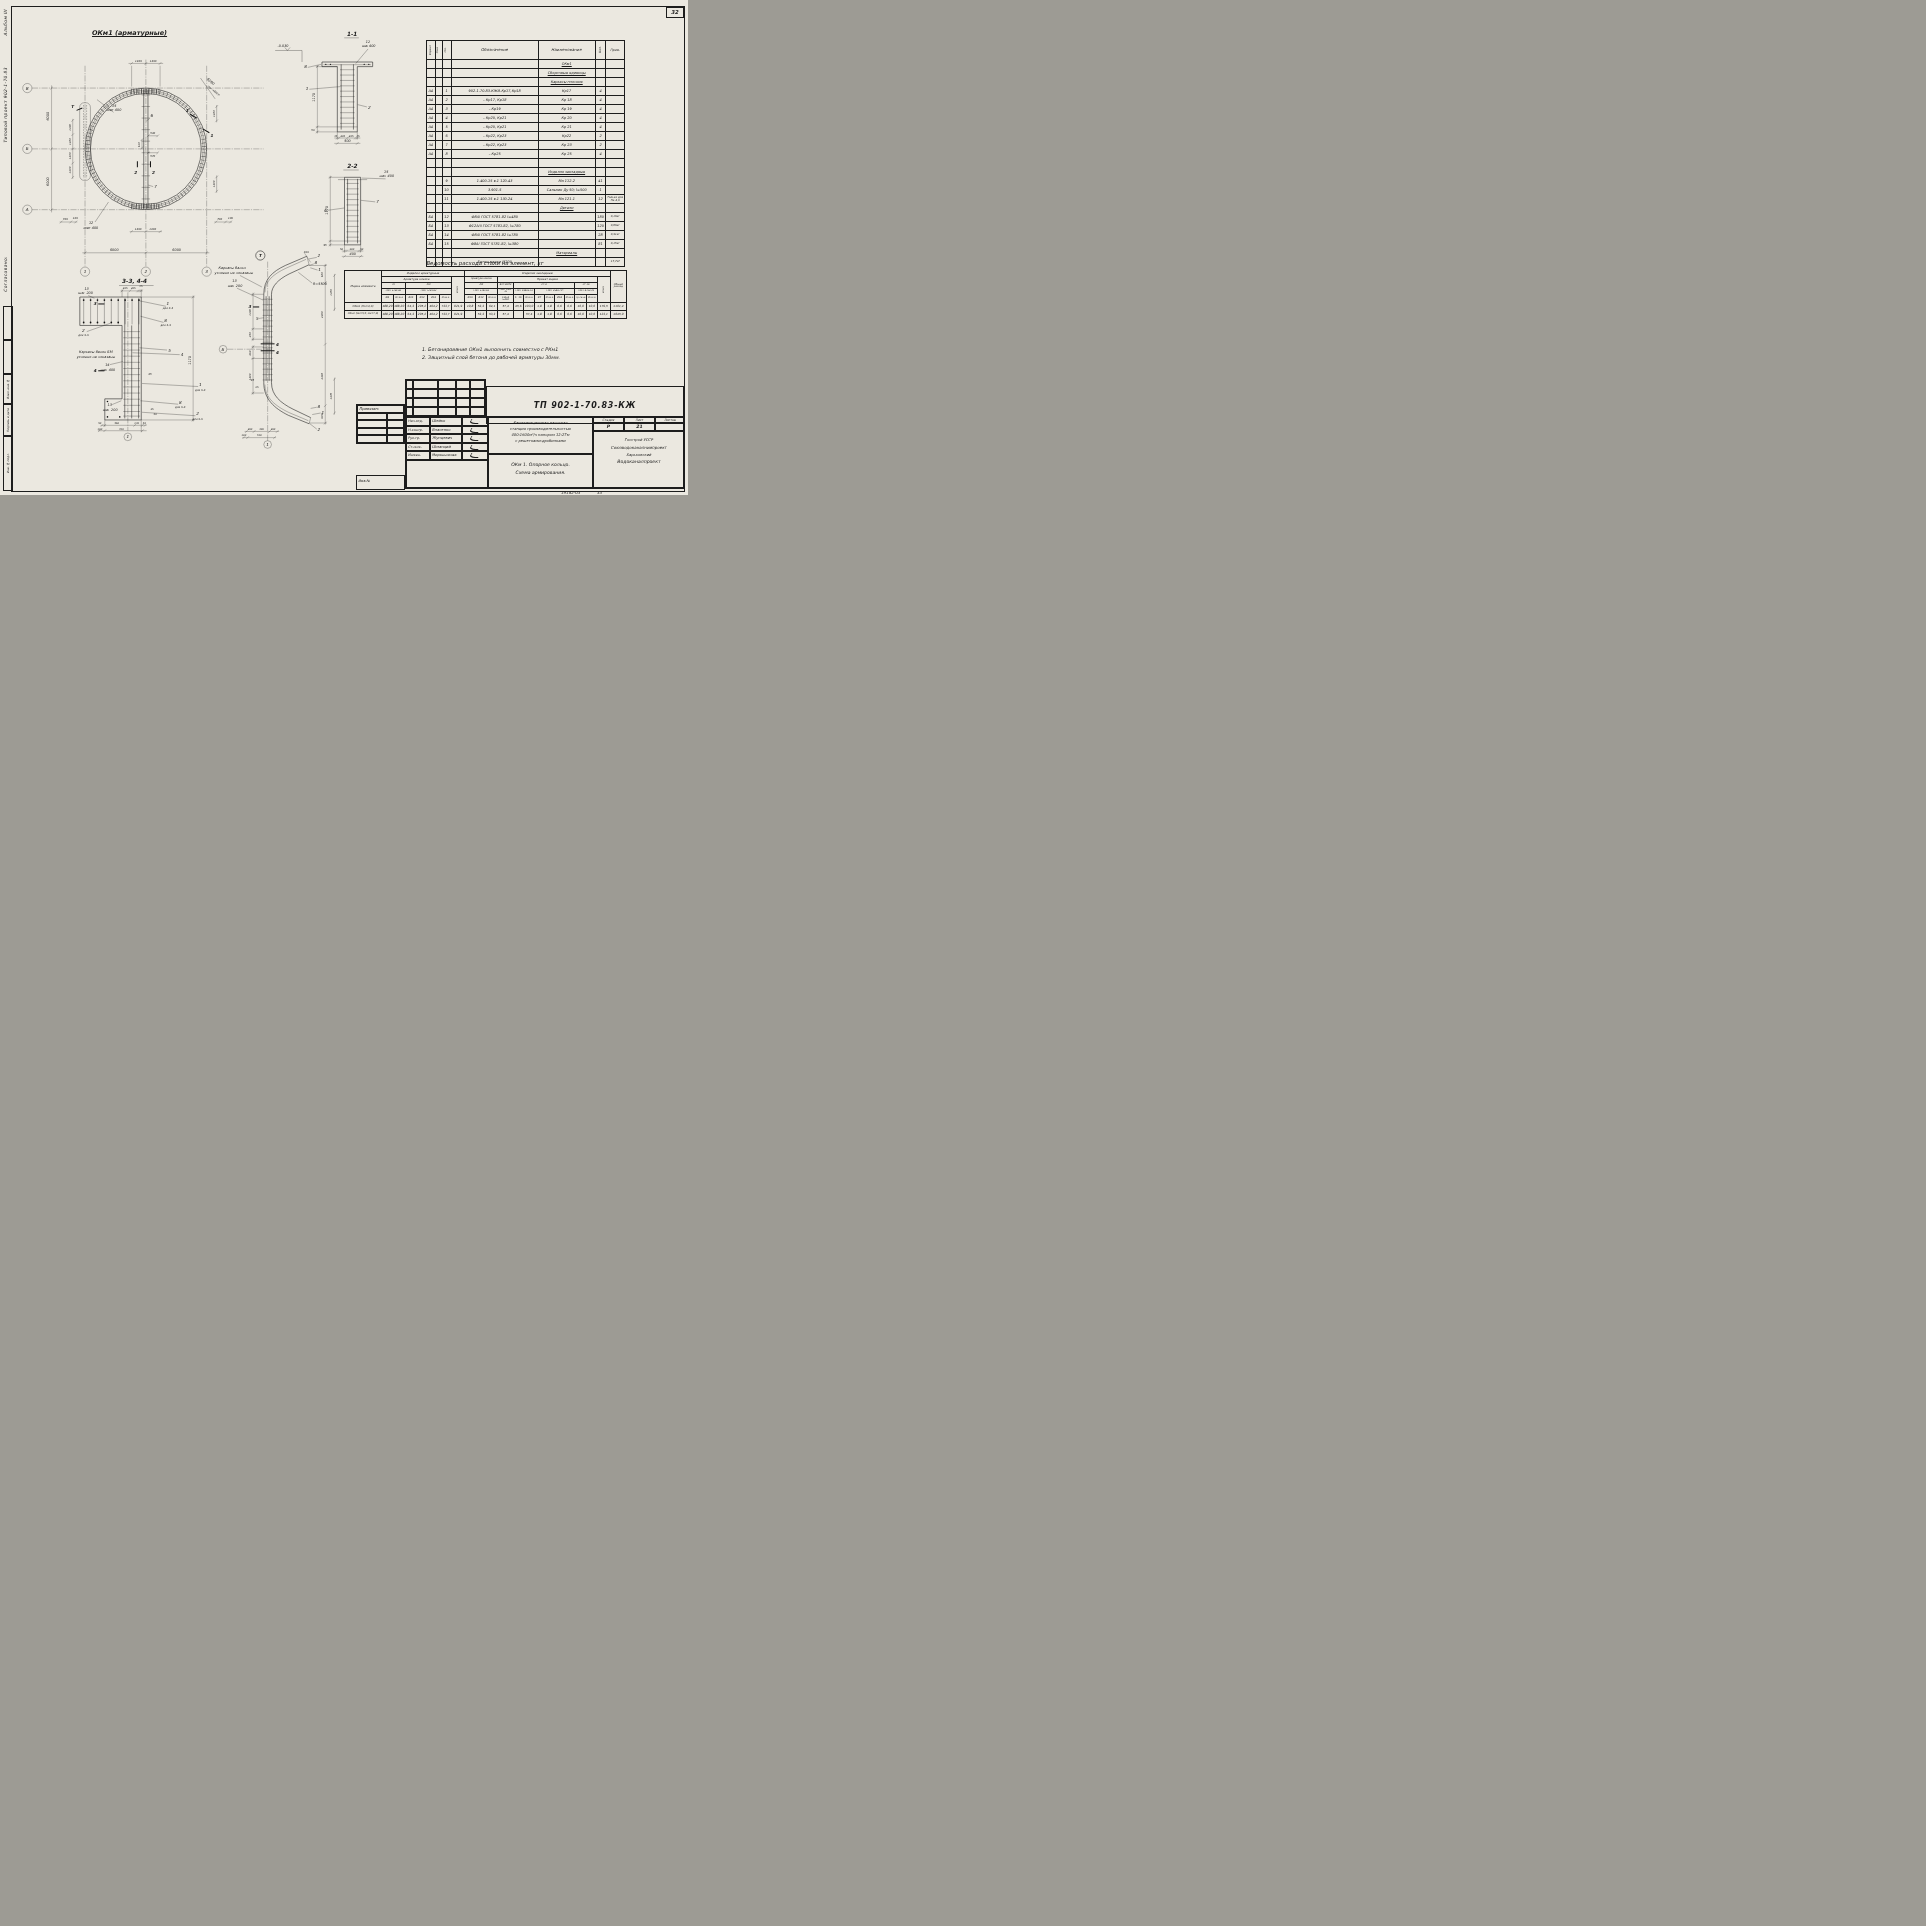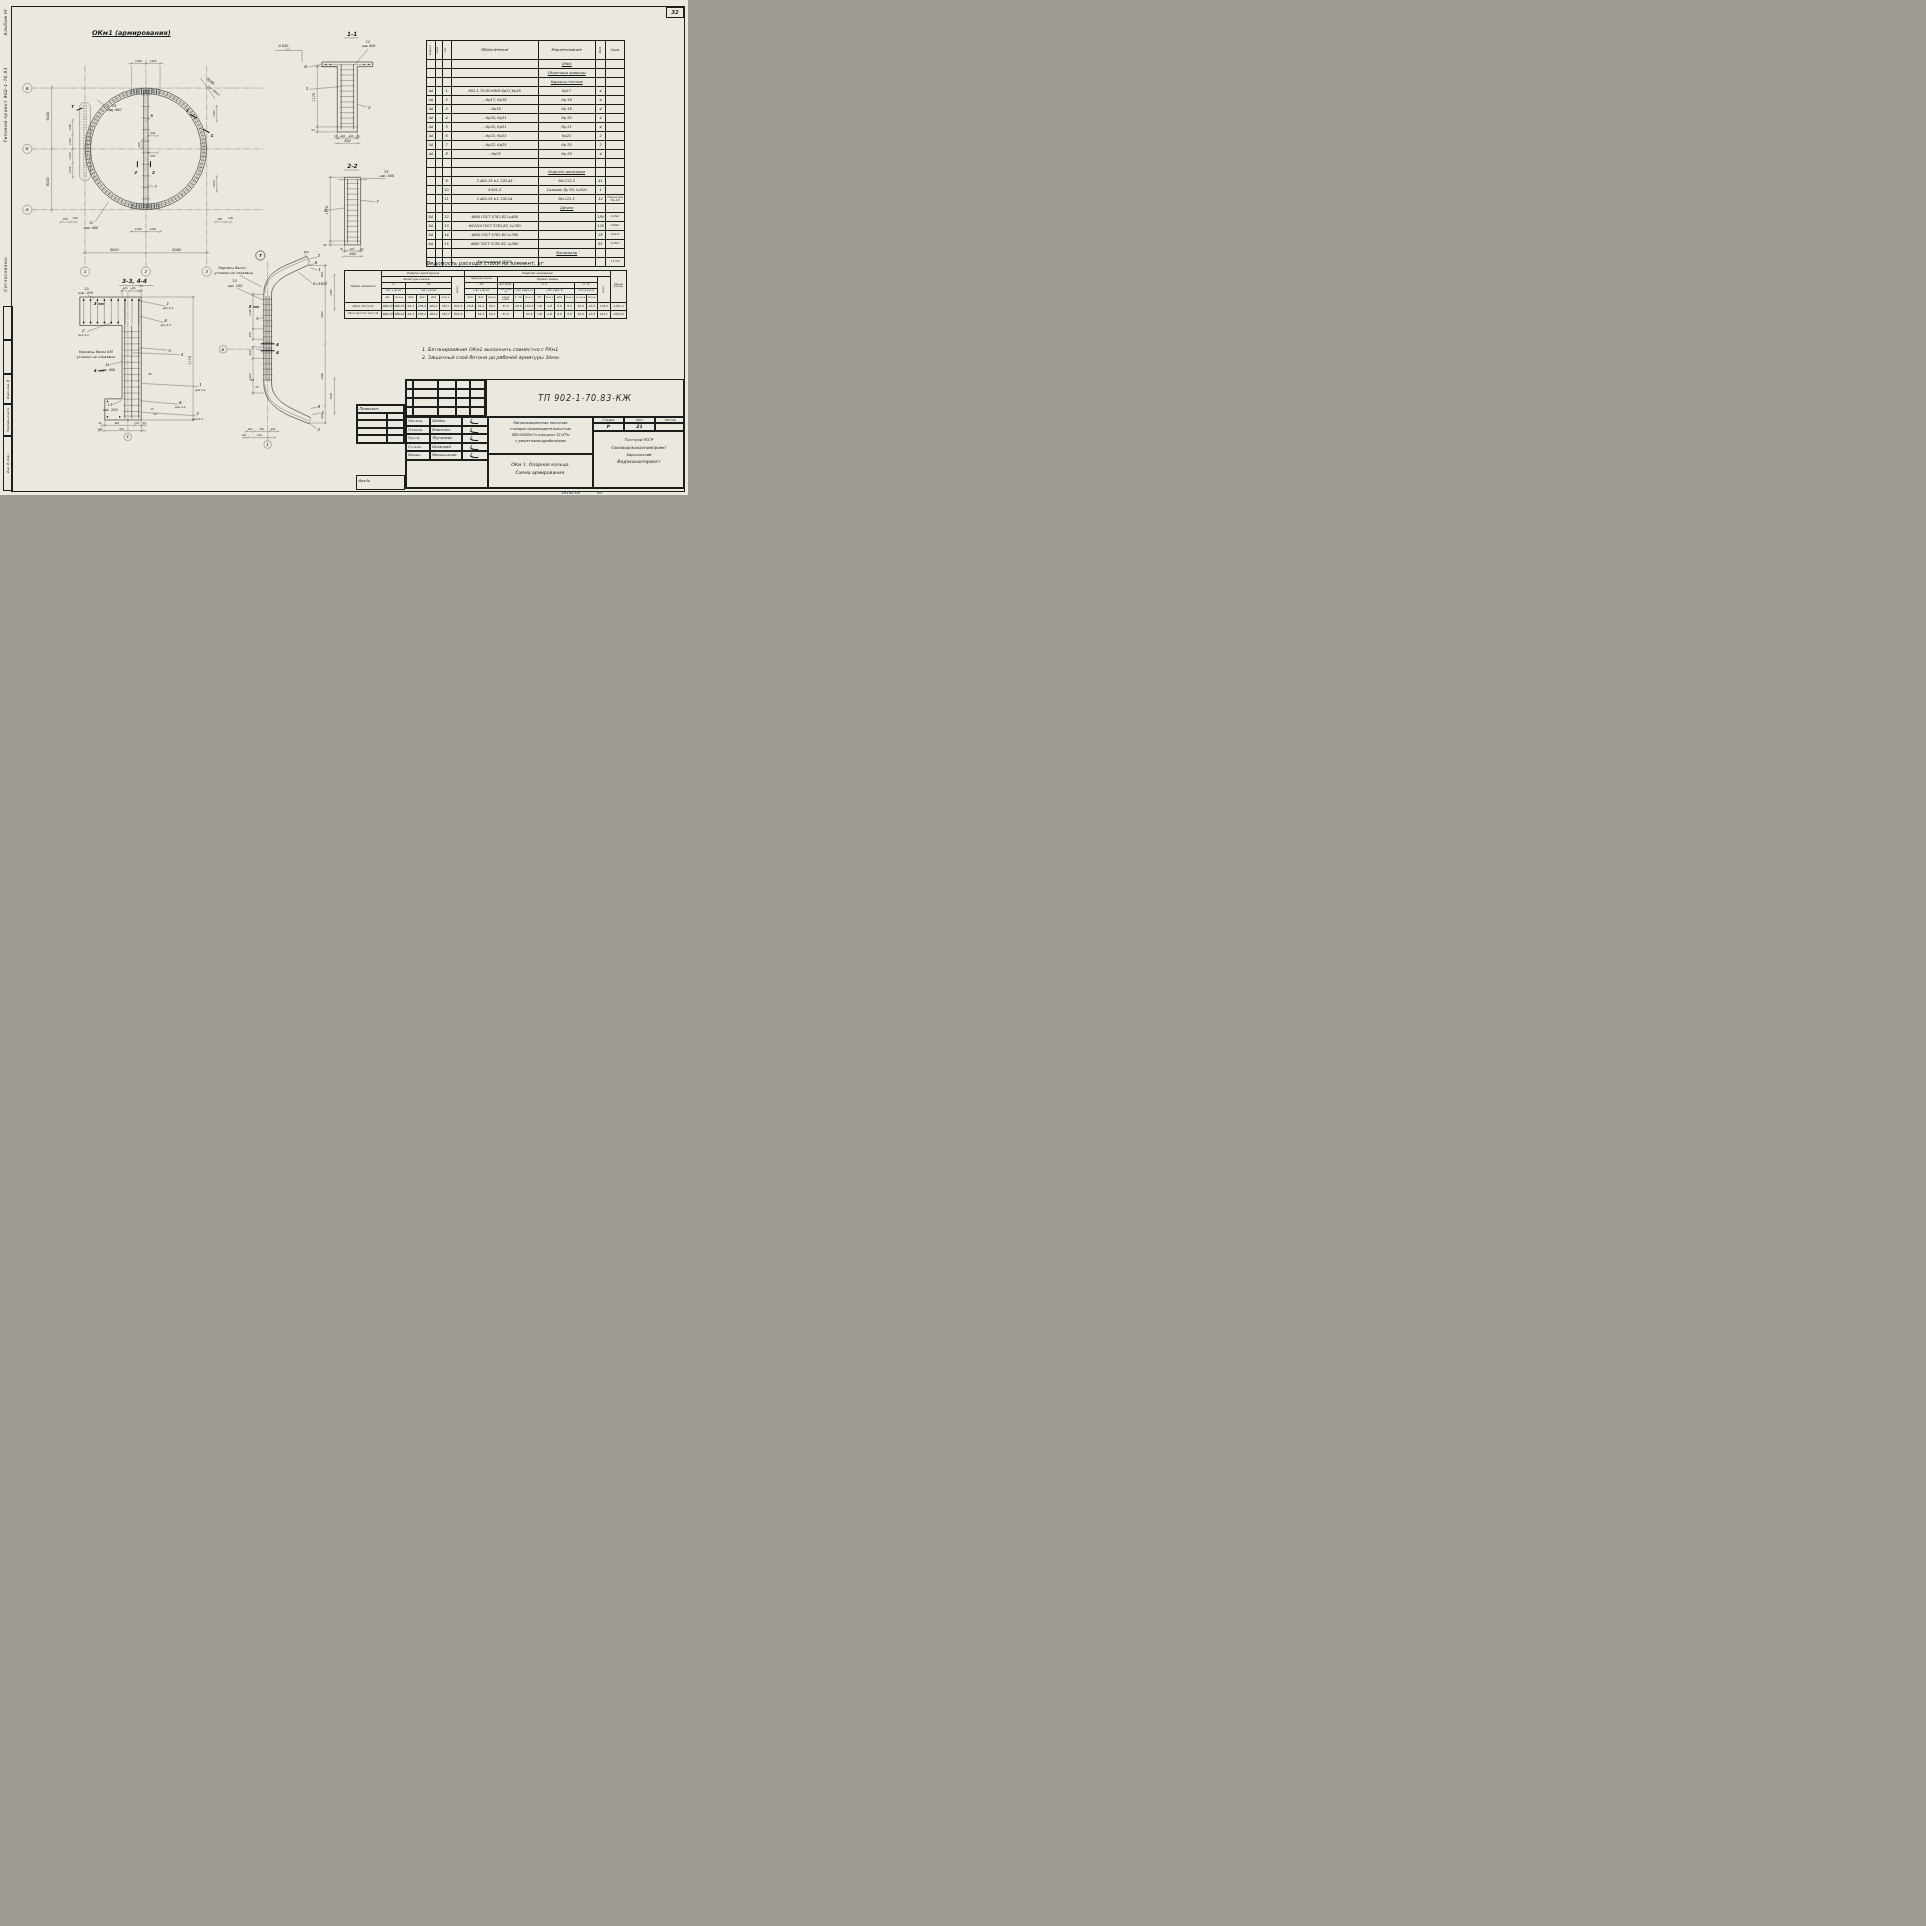--- a/index.html
+++ b/index.html
@@ -39,21 +39,21 @@
   .steel tr.h1 td{height:5px;} .steel tr.h2 td{height:5px;} .steel tr.h3 td{height:4.6px;font-size:2.3px;}
   .steel tr.h4 td{height:5px;font-size:2.2px;} .steel tr.h5 td{height:7px;font-size:2.4px;white-space:normal;}
   .steel tr.b td{height:7px;}
   .steel .vr2{writing-mode:vertical-rl;transform:rotate(180deg);margin:0 auto;line-height:1;font-size:2.3px;}
   .steeltitle{position:absolute;left:348px;top:260px;width:274px;text-align:center;font-size:5.4px;}
   .notes{position:absolute;left:422px;top:346px;font-size:4.8px;line-height:1.7;}
   
   .tb-cell{position:absolute;border:0.6px solid #1d1d1d;box-sizing:border-box;}
   .grid{display:grid;width:100%;height:100%;}
   .grid>div{border:0.3px solid #1d1d1d;overflow:hidden;}
-  .code{display:flex;align-items:center;justify-content:center;font-size:8px;font-weight:normal;letter-spacing:0.8px;}
+  .code{display:flex;align-items:center;justify-content:center;font-size:8px;font-weight:bold;letter-spacing:0.8px;margin-top:7px;}
   .sig{display:inline-block;width:8.5px;height:3.5px;border-bottom:0.7px solid #222;border-left:0.7px solid #222;
        border-radius:0 0 0 70%;transform:skewX(-32deg);}
   .footer{position:absolute;top:490px;left:561px;font-size:4px;}
 </style>
 </head>
 <body>
 
 <div class="sheet">
   <div class="frame"></div>
   <div class="pagenum">32</div>
@@ -66,21 +66,21 @@
   <div class="mbox" style="top:373px;height:30px;">
       <span>Взам. инв.№</span>
     </div>
   <div class="mbox" style="top:403px;height:32px;">
       <span>Подпись и дата</span>
     </div>
   <div class="mbox" style="top:435px;height:54px;">
       <span>Инв.№ подл.</span>
     </div>
 
-  <div class="drawtitle" style="left:92px;top:29px;font-size:6.5px;">ОКм1 (армирования)</div>
+  <div class="drawtitle" style="left:92px;top:29px;font-size:6.5px;">ОКм1 (арматурные)</div>
 
   <svg style="left:15.4px;top:37px;" width="254" height="243" viewBox="0 0 660 630">
     <g>
       <path class="axl" d="M44 132 H646 M44 290 H646 M44 448 H646 M182 74 V595 M340 58 V595 M498 74 V595"></path>
       <circle class="thin" cx="32" cy="132" r="12"></circle>
         <circle class="thin" cx="32" cy="290" r="12"></circle>
         <circle class="thin" cx="32" cy="448" r="12"></circle>
       <circle class="thin" cx="182" cy="609" r="12"></circle>
         <circle class="thin" cx="340" cy="609" r="12"></circle>
         <circle class="thin" cx="498" cy="609" r="12"></circle>

